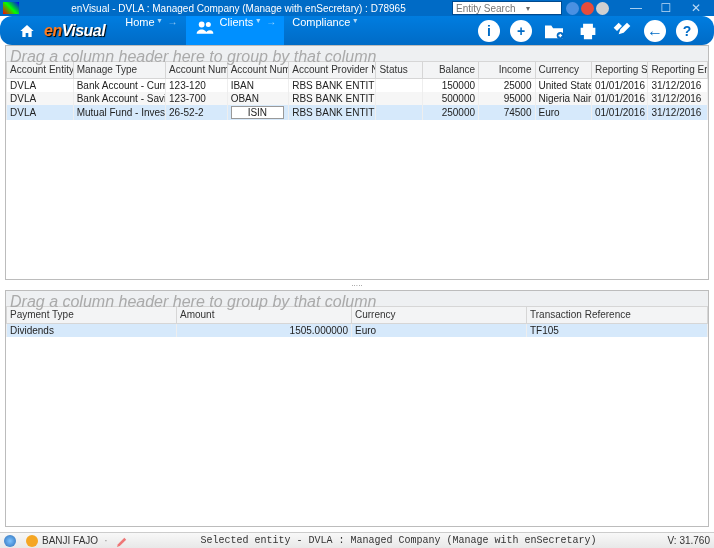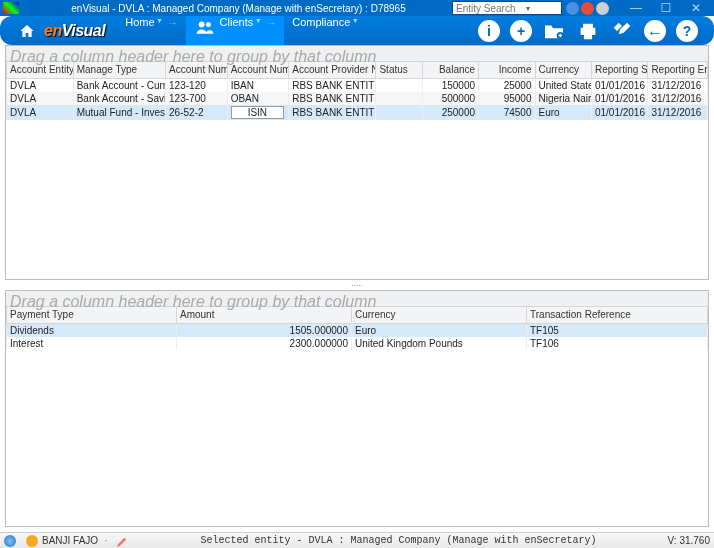--- a/index.html
+++ b/index.html
@@ -231,26 +231,20 @@
         <th>Transaction Reference</th>
       </tr>
         </thead>
       <tbody id="t2body">
           <tr class="sel">
             <td>Dividends</td>
             <td class="num">1505.000000</td>
             <td>Euro</td>
             <td>TF105</td>
           </tr>
-          <tr>
-            <td>Interest</td>
-            <td class="num">2300.000000</td>
-            <td>United Kingdom Pounds</td>
-            <td>TF106</td>
-          </tr>
         </tbody>
     </table>
   </div>
 
 </div>
 
 <div class="statusbar">
   <span class="sb-icon sb-globe"></span>
   <span class="sb-icon sb-user"></span>
   <span>BANJI FAJO</span>

